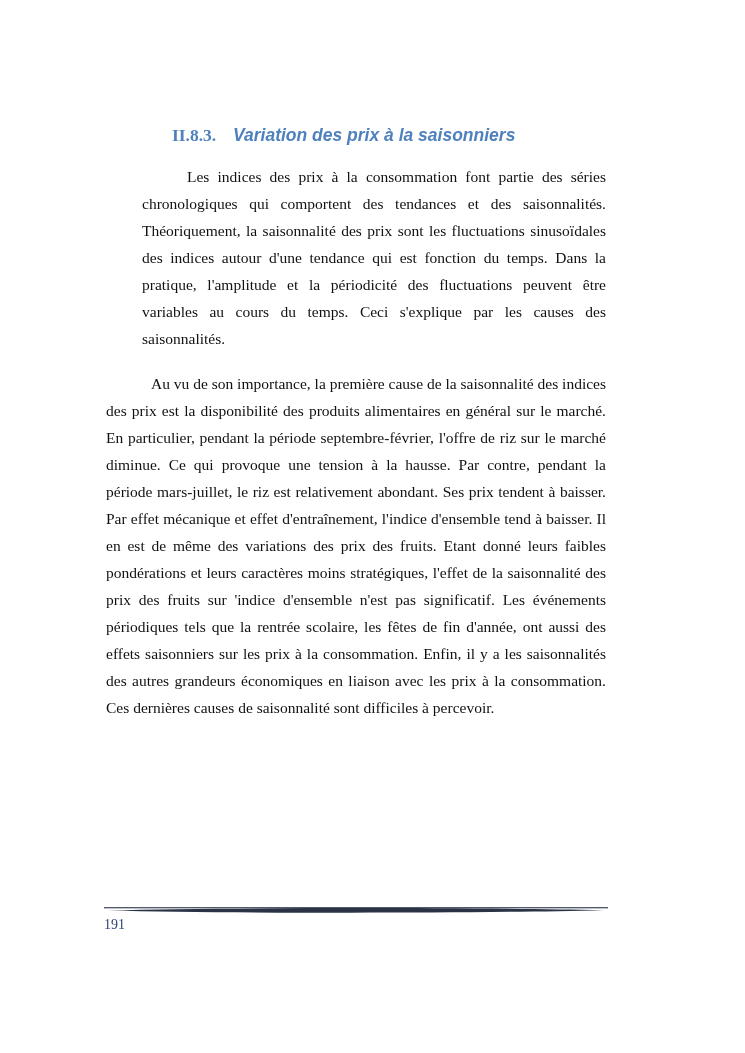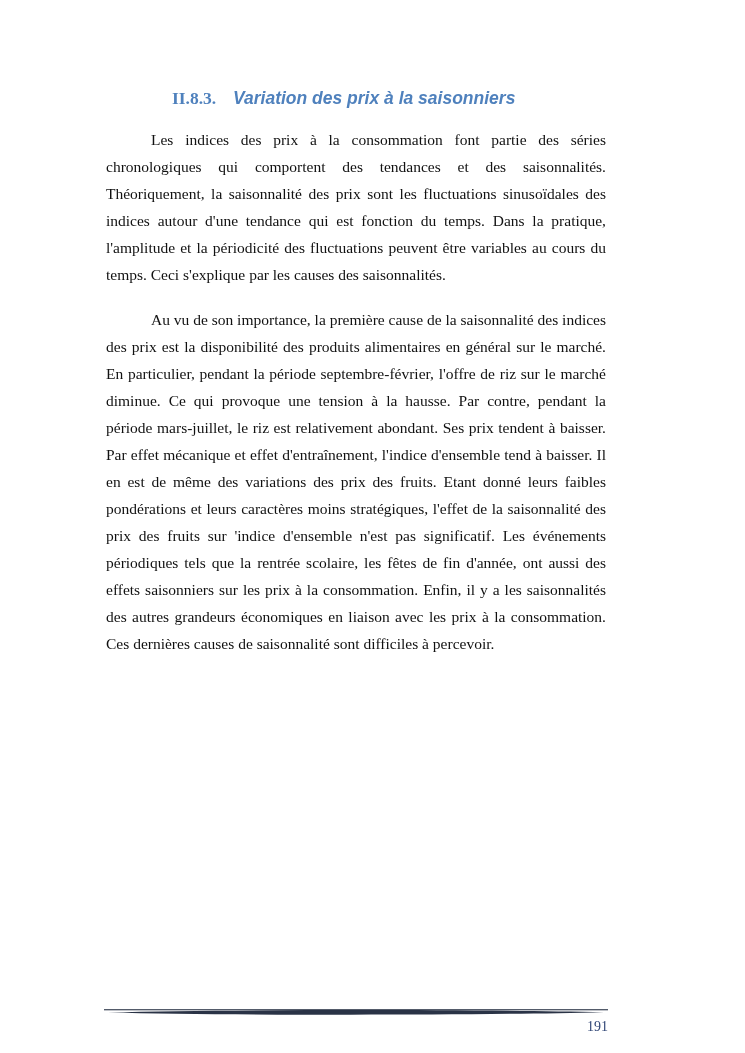--- a/index.html
+++ b/index.html
@@ -26,20 +26,21 @@
     display: flex;
     align-items: baseline;
     font-size: 17.5px;
     line-height: 21px;
     color: var(--heading1, #4F81BD);
   }
   .h1-num {
     font-family: "Liberation Serif", serif;
     font-weight: bold;
     flex: 0 0 61px;
+    margin-top: 37px;
   }
   .h1-title {
     font-family: "Liberation Sans", sans-serif;
     font-weight: bold;
     font-style: italic;
   }
   .h2 {
     margin: 11px 0 0 0;
     padding: 0 0 0 87px;
     display: flex;
@@ -60,28 +61,28 @@
   .body-par {
     margin: 0;
     font-family: "Liberation Serif", serif;
     font-size: 15.5px;
     line-height: 27px;
     text-align: justify;
     text-indent: 45px;
     color: var(--body-text, #111111);
     hyphens: none;
   }
-  .body-par:first-of-type { margin-top: 17px; }
+  .body-par:first-of-type { margin-top: 17px; margin-left: 36px; }
   .body-par + .body-par { margin-top: 18px; }
   .footer {
     position: absolute;
     left: 104px;
-    top: 1008px;
+    top: 906px;
     width: 504px;
-    text-align: right;
+    text-align: left;
   }
   .divider {
     display: block;
     width: 504px;
     height: 9px;
   }
   .divider .line,
   .divider .lens {
     fill: var(--divider, #2A3346);
   }

